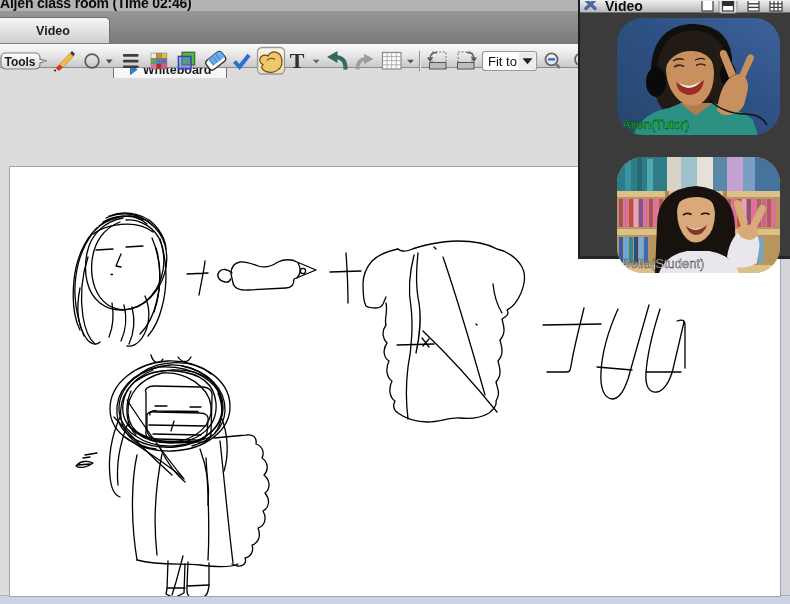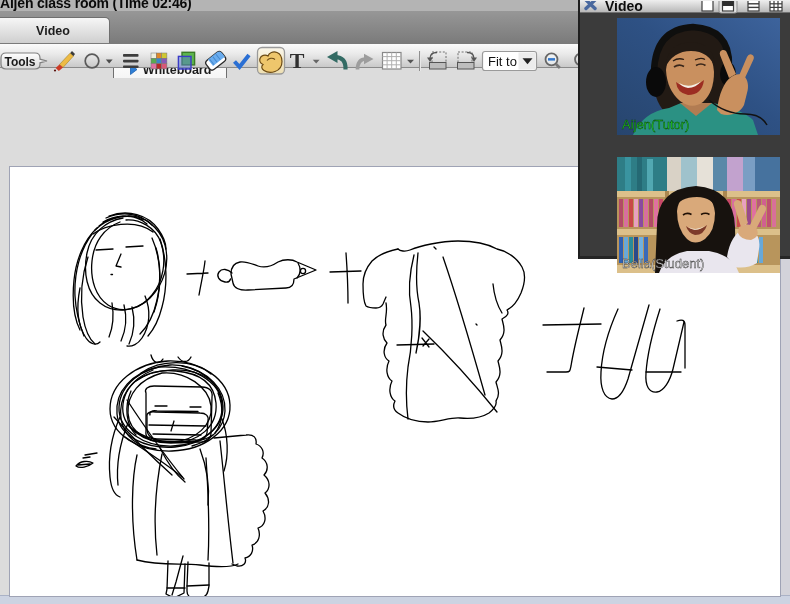--- a/index.html
+++ b/index.html
@@ -10,21 +10,21 @@
   .tabbar{position:absolute;left:0;top:11px;width:790px;height:33px;background:linear-gradient(#979797,#7a7a7a);border-bottom:1px solid #5f5f5f;}
   .tab{position:absolute;top:6px;height:26px;border:1px solid #6f6f6f;border-bottom:none;border-radius:5px 5px 0 0;background:linear-gradient(#f6f6f6,#cfcfcf);text-align:center;font-size:12.5px;font-weight:bold;color:#1c1c1c;line-height:26px;box-sizing:border-box;}
   .tab.active{top:12px;height:29px;background:linear-gradient(#ffffff,#f2f2f2);line-height:29px;margin-top:32px;}
   .arrowico{display:inline-block;width:10px;height:13px;margin-right:4px;vertical-align:-2px;}
   .toolbar{position:absolute;left:0;top:44px;width:790px;height:24px;background:linear-gradient(#fbfbfb 0%,#e9e9e9 45%,#c9c9c9 100%);border-bottom:1px solid #8a8a8a;box-sizing:border-box;}
   .canvasbg{position:absolute;left:0;top:78px;width:790px;height:526px;background:#dcdcdc;}
   .bottomstrip{position:absolute;left:0;top:595px;width:790px;height:9px;background:#ccd3e2;border-top:1px solid #aab2c6;box-sizing:border-box;}
   .board{position:absolute;left:9px;top:166px;width:772px;height:431px;background:#fff;border:1px solid #9fa3b5;box-sizing:border-box;}
   .panel{position:absolute;left:578px;top:0;width:212px;height:259px;background:#3b3b3b;border-left:2px solid #1e1e1e;border-bottom:3px solid #262626;box-sizing:border-box;}
   .panelhead{position:absolute;left:0;top:0;width:210px;height:13px;background:linear-gradient(#efefef,#b9b9b9);border-bottom:1px solid #707070;box-sizing:border-box;}
-  .vid{position:absolute;left:37px;width:163px;overflow:hidden;}
+  .vid{position:absolute;left:37px;width:163px;overflow:hidden;border-radius:26px;}
 </style>
 </head>
 <body>
 <div id="app">
   <div class="titlebar">
       <div class="titletext">Aijen class room (Time 02:46)</div>
     </div>
   <div class="tabbar">
     <div class="tab" style="left:-4px;width:114px;">Video</div>
     <div class="tab active" style="left:113px;width:114px;"><svg class="arrowico" viewBox="0 0 10 13">

